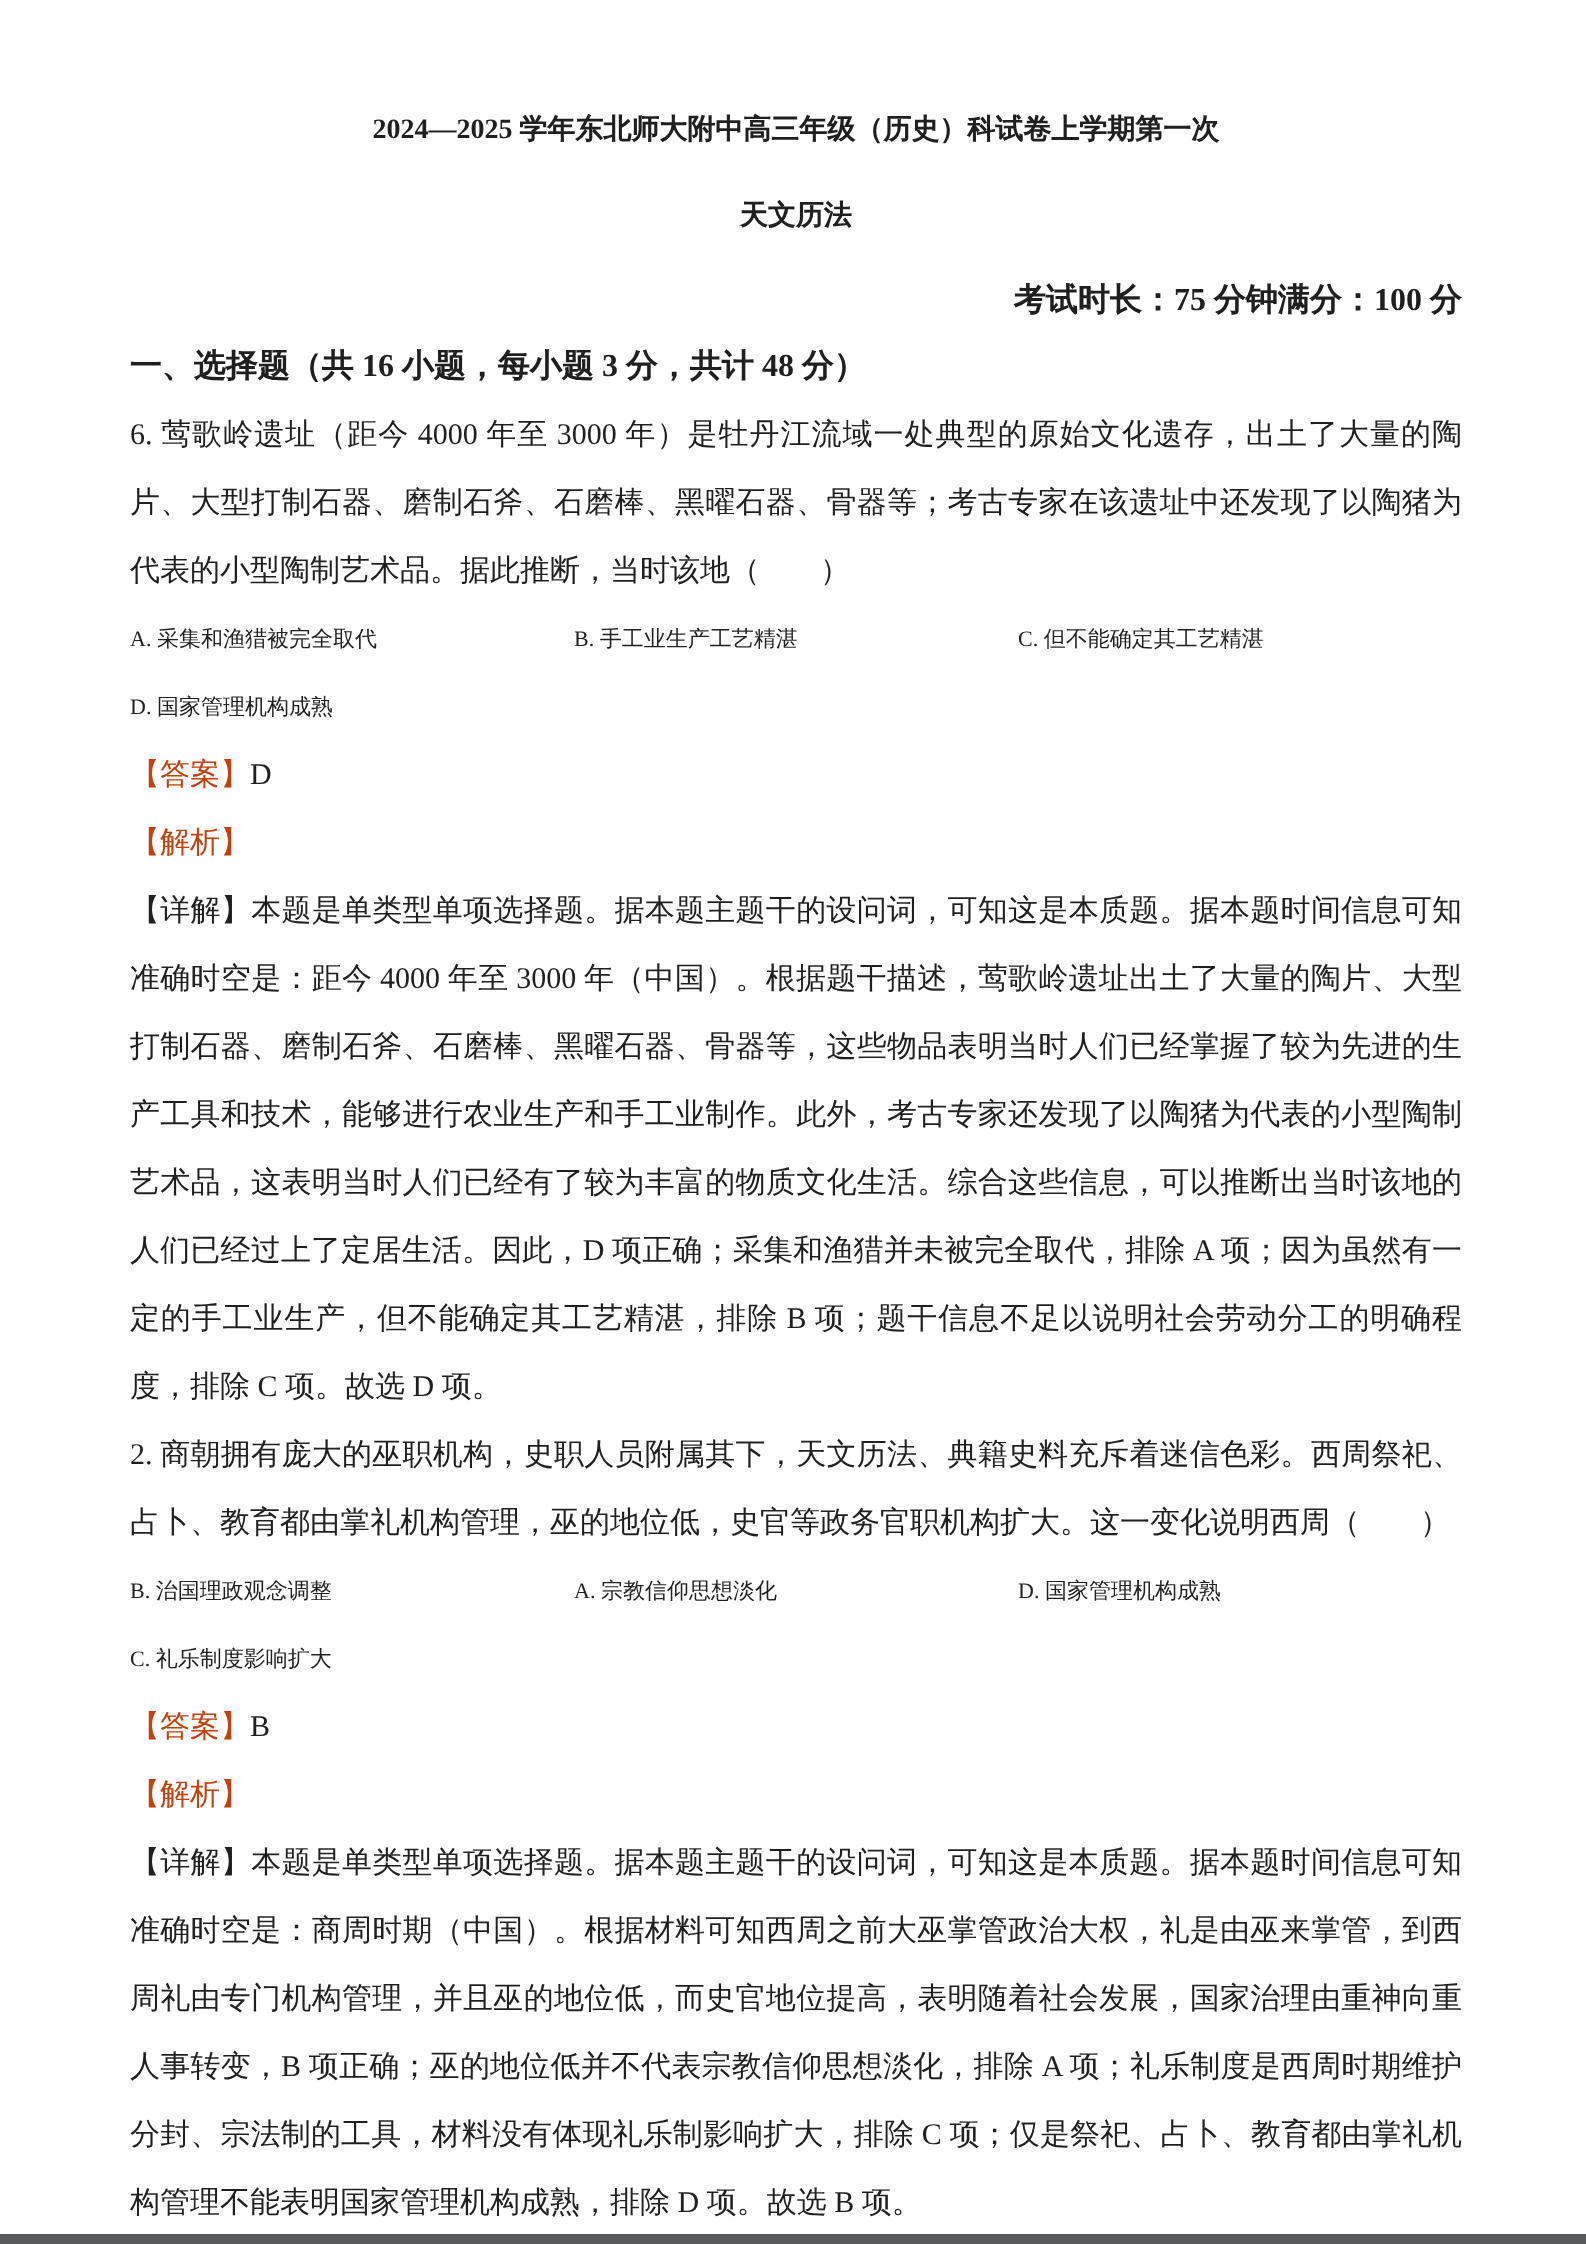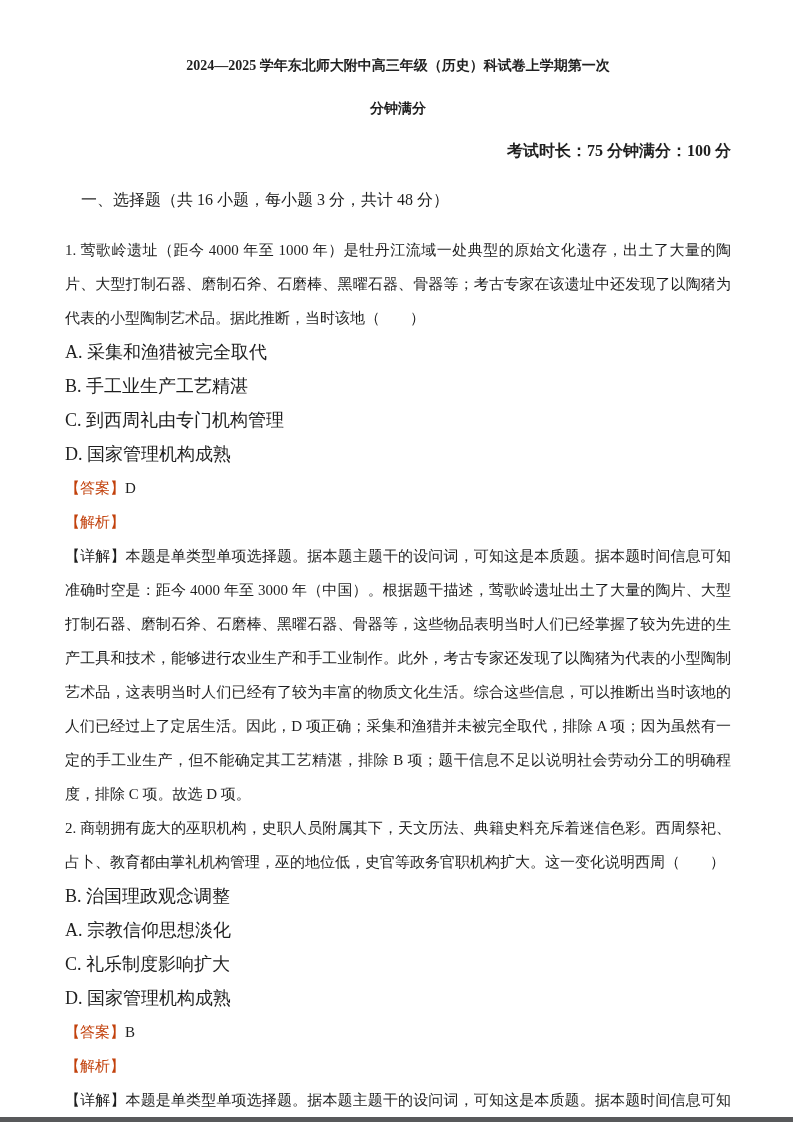--- a/index.html
+++ b/index.html
@@ -24,34 +24,34 @@
   }
   .subtitle {
     text-align: right;
     font-size: 16px;
     font-weight: bold;
     line-height: 33px;
     margin: 0;
   }
   .section-heading {
     font-size: 16px;
-    font-weight: normal;
+    font-weight: bold;
     line-height: 34px;
-    margin: 16px;
+    margin: 0;
   }
   .stem, .answer-line, .analysis-line, .detail {
     font-size: 15px;
     line-height: 34px;
     margin: 0;
     text-align: justify;
   }
   .options {
     display: grid;
-    grid-template-columns: 1fr;
-    font-size: 18px;
+    grid-template-columns: 1fr 1fr 1fr;
+    font-size: 11px;
     line-height: 34px;
   }
   .blue-label { color: #c2410c; }
   .answer-letter { color: #1f1f1f; }
   .footer {
     text-align: center;
     font-size: 14px;
     line-height: 30px;
     margin-top: 2px;
   }
@@ -62,53 +62,53 @@
     background: #58595B;
   }
 </style>
 </head>
 <body>
 
 <div class="page">
 
   <h1 class="title">
     <span>2024—2025 学年东北师大附中高三年级（历史）科试卷上学期第一次</span><br>
-    <span>分钟满分</span>
+    <span>天文历法</span>
   </h1>
 
   <div class="subtitle">考试时长：75 分钟满分：100 分</div>
 
   <div class="section-heading">一、选择题（共 16 小题，每小题 3 分，共计 48 分）</div>
 
   <section class="question">
-    <p class="stem">1. 莺歌岭遗址（距今 4000 年至 1000 年）是牡丹江流域一处典型的原始文化遗存，出土了大量的陶片、大型打制石器、磨制石斧、石磨棒、黑曜石器、骨器等；考古专家在该遗址中还发现了以陶猪为代表的小型陶制艺术品。据此推断，当时该地（　　）</p>
+    <p class="stem">6. 莺歌岭遗址（距今 4000 年至 3000 年）是牡丹江流域一处典型的原始文化遗存，出土了大量的陶片、大型打制石器、磨制石斧、石磨棒、黑曜石器、骨器等；考古专家在该遗址中还发现了以陶猪为代表的小型陶制艺术品。据此推断，当时该地（　　）</p>
     <div class="options">
       <div class="option">A. 采集和渔猎被完全取代</div>
       <div class="option">B. 手工业生产工艺精湛</div>
-      <div class="option">C. 到西周礼由专门机构管理</div>
+      <div class="option">C. 但不能确定其工艺精湛</div>
       <div class="option">D. 国家管理机构成熟</div>
     </div>
     <p class="answer-line">
       <span class="blue-label">【答案】</span><span class="answer-letter">D</span>
     </p>
     <p class="analysis-line">
       <span class="blue-label">【解析】</span>
     </p>
     <p class="detail">
       <span>【详解】</span><span>本题是单类型单项选择题。据本题主题干的设问词，可知这是本质题。据本题时间信息可知准确时空是：距今 4000 年至 3000 年（中国）。根据题干描述，莺歌岭遗址出土了大量的陶片、大型打制石器、磨制石斧、石磨棒、黑曜石器、骨器等，这些物品表明当时人们已经掌握了较为先进的生产工具和技术，能够进行农业生产和手工业制作。此外，考古专家还发现了以陶猪为代表的小型陶制艺术品，这表明当时人们已经有了较为丰富的物质文化生活。综合这些信息，可以推断出当时该地的人们已经过上了定居生活。因此，D 项正确；采集和渔猎并未被完全取代，排除 A 项；因为虽然有一定的手工业生产，但不能确定其工艺精湛，排除 B 项；题干信息不足以说明社会劳动分工的明确程度，排除 C 项。故选 D 项。</span>
     </p>
   </section>
 
   <section class="question">
     <p class="stem">2. 商朝拥有庞大的巫职机构，史职人员附属其下，天文历法、典籍史料充斥着迷信色彩。西周祭祀、占卜、教育都由掌礼机构管理，巫的地位低，史官等政务官职机构扩大。这一变化说明西周（　　）</p>
     <div class="options">
       <div class="option">B. 治国理政观念调整</div>
       <div class="option">A. 宗教信仰思想淡化</div>
+      <div class="option">D. 国家管理机构成熟</div>
       <div class="option">C. 礼乐制度影响扩大</div>
-      <div class="option">D. 国家管理机构成熟</div>
     </div>
     <p class="answer-line">
       <span class="blue-label">【答案】</span><span class="answer-letter">B</span>
     </p>
     <p class="analysis-line">
       <span class="blue-label">【解析】</span>
     </p>
     <p class="detail">
       <span>【详解】</span><span>本题是单类型单项选择题。据本题主题干的设问词，可知这是本质题。据本题时间信息可知准确时空是：商周时期（中国）。根据材料可知西周之前大巫掌管政治大权，礼是由巫来掌管，到西周礼由专门机构管理，并且巫的地位低，而史官地位提高，表明随着社会发展，国家治理由重神向重人事转变，B 项正确；巫的地位低并不代表宗教信仰思想淡化，排除 A 项；礼乐制度是西周时期维护分封、宗法制的工具，材料没有体现礼乐制影响扩大，排除 C 项；仅是祭祀、占卜、教育都由掌礼机构管理不能表明国家管理机构成熟，排除 D 项。故选 B 项。</span>
     </p>

